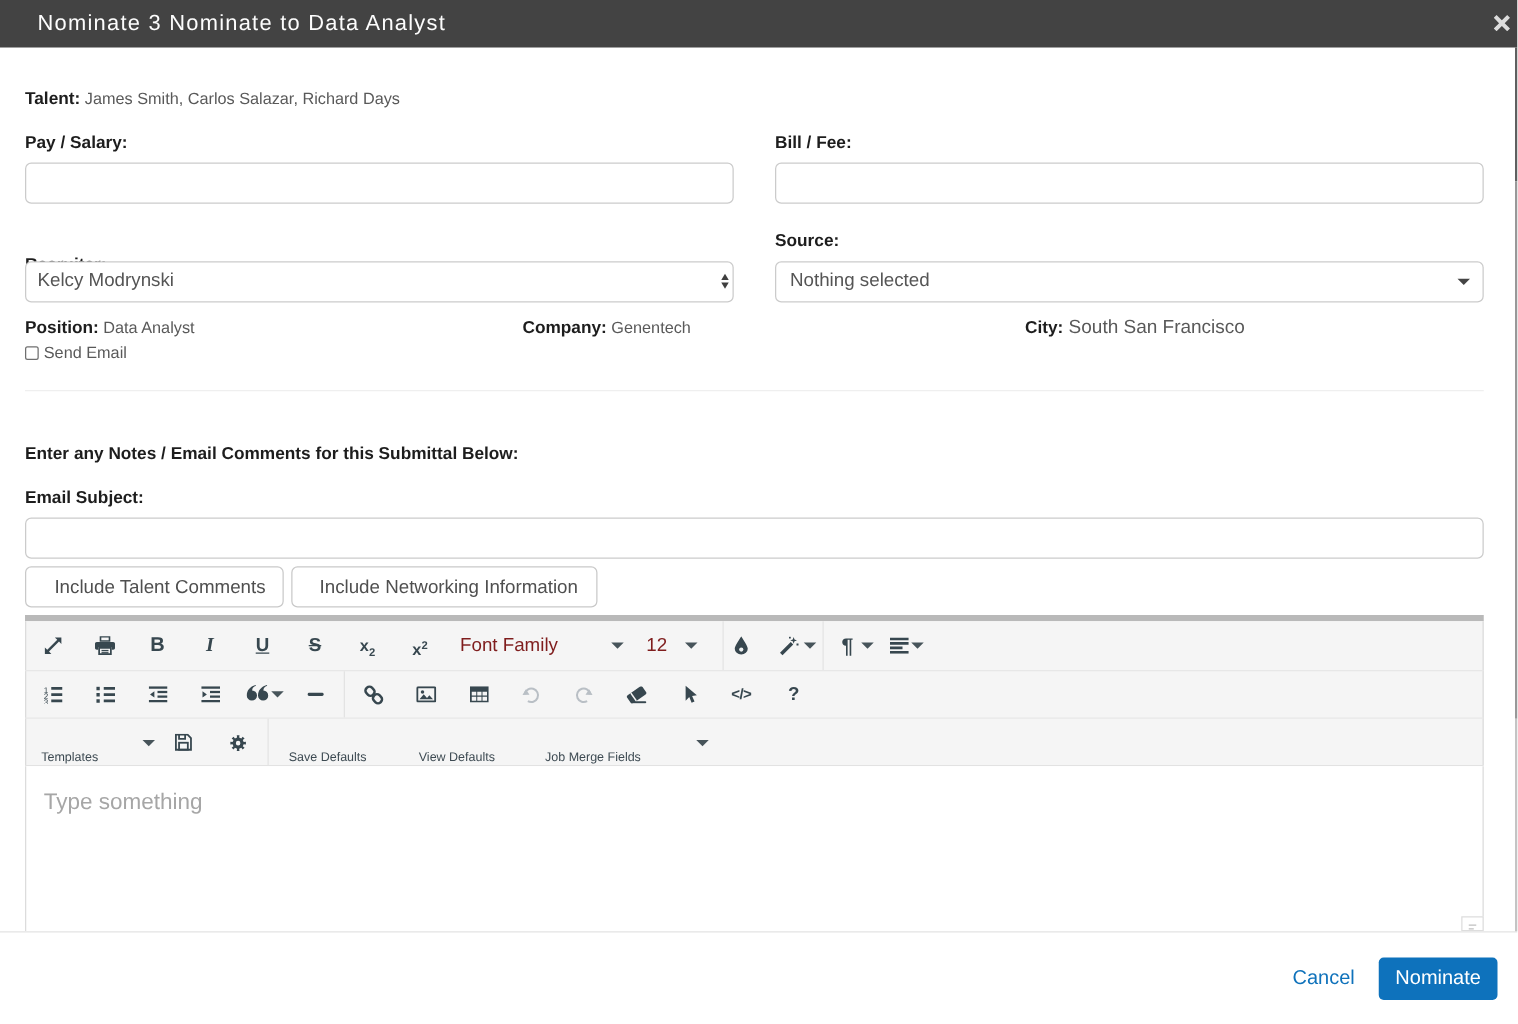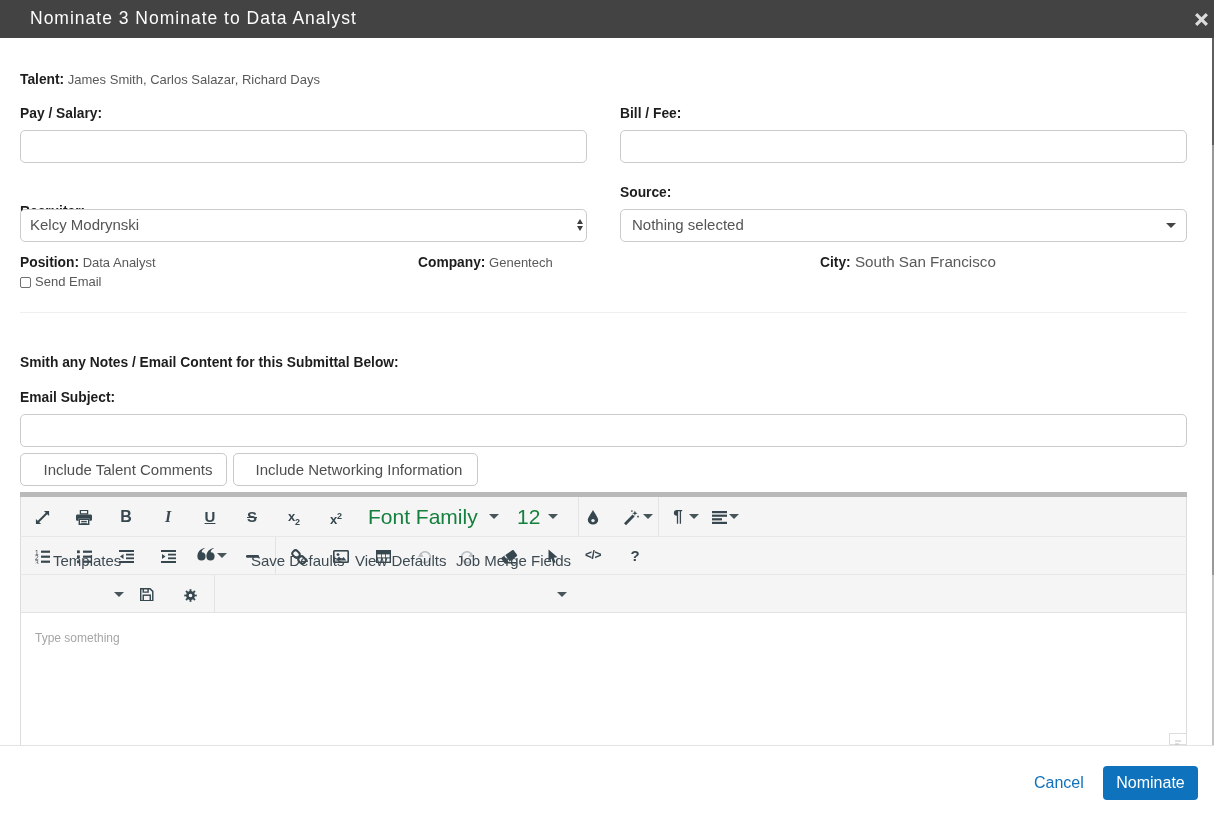--- a/index.html
+++ b/index.html
@@ -10,22 +10,22 @@
   .val { color:#595959; font-size:13px; }
   .inp { position:absolute; border:1px solid #cbcbcb; border-radius:5px; background:#fff; height:33px; }
   .btn-def { position:absolute; border:1px solid #c9c9c9; border-radius:5px; background:#fff; height:33px;
              color:#4f4f4f; font-size:15px; text-align:center; line-height:31px; }
   .ic { position:absolute; width:28px; text-align:center; color:#37474f; }
   .sep-v { position:absolute; width:1px; background:#e3e3e3; }
   .caret { display:block; width:0; height:0; border-left:5px solid transparent; border-right:5px solid transparent; border-top:5px solid #47545a; }
   .r1 { top:497px; height:39px; line-height:39px; }
   .r2 { top:537px; height:37px; line-height:37px; }
   .ic svg { vertical-align:middle; }
-  .tbtext { top:497px; height:39px; line-height:39px; font-size:21px; color:#15803d; }
-  .t3 { top:542px; height:37px; line-height:37px; font-size:15px; color:#3d4a52;margin-left:20px; }
+  .tbtext { top:497px; height:39px; line-height:39px; font-size:15px; color:#7f1d1d; }
+  .t3 { top:588px; height:37px; line-height:37px; font-size:10px; color:#3d4a52; }
 </style>
 </head>
 <body>
 <div id="page">
 
   <div class="abs" style="left:0;top:0;width:1214px;height:38px;background:#434343;"></div>
   <div class="abs" style="left:30px;top:8px;font-size:17.5px;font-weight:normal;color:#fdfdfd;letter-spacing:1.0px;">Nominate 3 Nominate to Data Analyst</div>
   <div class="abs" id="closex" style="left:1195px;top:12px;width:14px;height:14px;">
     <svg width="13" height="13" viewBox="0 0 15 15">
         <path fill="#dcdcdc" d="M2.6 0 L7.5 4.9 12.4 0 15 2.6 10.1 7.5 15 12.4 12.4 15 7.5 10.1 2.6 15 0 12.4 4.9 7.5 0 2.6z"></path>
@@ -53,21 +53,21 @@
 
   <div class="abs" style="left:20px;top:253px;"><span class="lbl">Position:</span><span class="val"> Data Analyst</span></div>
   <div class="abs" style="left:418px;top:253px;"><span class="lbl">Company:</span><span class="val"> Genentech</span></div>
   <div class="abs" style="left:820px;top:253px;"><span class="lbl">City:</span><span class="val" style="font-size:15.2px;"> South San Francisco</span></div>
 
   <div class="abs" style="left:20px;top:277px;width:10.5px;height:10.5px;border:1px solid #6f6f6f;border-radius:2px;background:#fff;"></div>
   <div class="abs val" style="left:35px;top:274px;">Send Email</div>
 
   <div class="abs" style="left:20px;top:312px;width:1167px;height:1px;background:#efefef;"></div>
 
-  <div class="abs lbl" style="left:20px;top:355px;">Smith any Notes / Email Content for this Submittal Below:</div>
+  <div class="abs lbl" style="left:20px;top:355px;">Enter any Notes / Email Comments for this Submittal Below:</div>
 
   <div class="abs lbl" style="left:20px;top:390px;">Email Subject:</div>
   <div class="inp" style="left:20px;top:414px;width:1167px;height:33px;"></div>
 
   <div class="btn-def" style="left:20px;top:453px;width:207px;text-indent:9px;">Include Talent Comments</div>
   <div class="btn-def" style="left:233px;top:453px;width:245px;text-indent:7px;">Include Networking Information</div>
 
   <div class="abs" style="left:20px;top:492px;width:1167px;height:5px;background:#b9b9b9;"></div>
   <div class="abs" style="left:20px;top:497px;width:1167px;height:115px;background:#f5f5f5;border-left:1px solid #dcdcdc;border-right:1px solid #dcdcdc;"></div>
   <div class="abs" style="left:20px;top:536px;width:1167px;height:1px;background:#e7e7e7;"></div>
@@ -250,21 +250,21 @@
     <div class="sep-v" style="left:214px;top:575px;height:37px;"></div>
     <div class="abs t3" style="left:231px;">Save Defaults</div>
     <div class="abs t3" style="left:335px;">View Defaults</div>
     <div class="abs t3" style="left:436px;">Job Merge Fields</div>
     <div class="abs" style="left:557px;top:592px;">
         <span class="caret"></span>
       </div>
   </div>
 
   <div class="abs" style="left:20px;top:613px;width:1167px;height:132px;background:#fff;border-left:1px solid #dcdcdc;border-right:1px solid #dcdcdc;"></div>
-  <div class="abs" style="left:35px;top:631px;font-size:12px;color:#a6a6a6;">Type something</div>
+  <div class="abs" style="left:35px;top:631px;font-size:18px;color:#a6a6a6;">Type something</div>
   <div class="abs" style="left:1169px;top:733px;width:18px;height:12px;border:1px solid #ddd;background:#fff;"><svg width="16" height="10">
         <path d="M5 3 h6 M5 6 h4" stroke="#c0c0c0" stroke-width="1" fill="none"></path>
       </svg></div>
 
   <div class="abs" style="left:0;top:745px;width:1214px;height:74px;background:#fff;border-top:1px solid #e4e4e4;"></div>
   <div class="abs" style="left:1034px;top:774px;font-size:16px;color:#0f72bb;">Cancel</div>
   <div class="abs" style="left:1103px;top:766px;width:95px;height:34px;background:#0e72bc;border-radius:4px;color:#fff;font-size:16px;text-align:center;line-height:34px;">Nominate</div>
 
   <div class="abs" style="left:1212px;top:38px;width:2px;height:107px;background:#5f5f5f;"></div>
   <div class="abs" style="left:1212px;top:145px;width:2px;height:430px;background:#989898;"></div>

